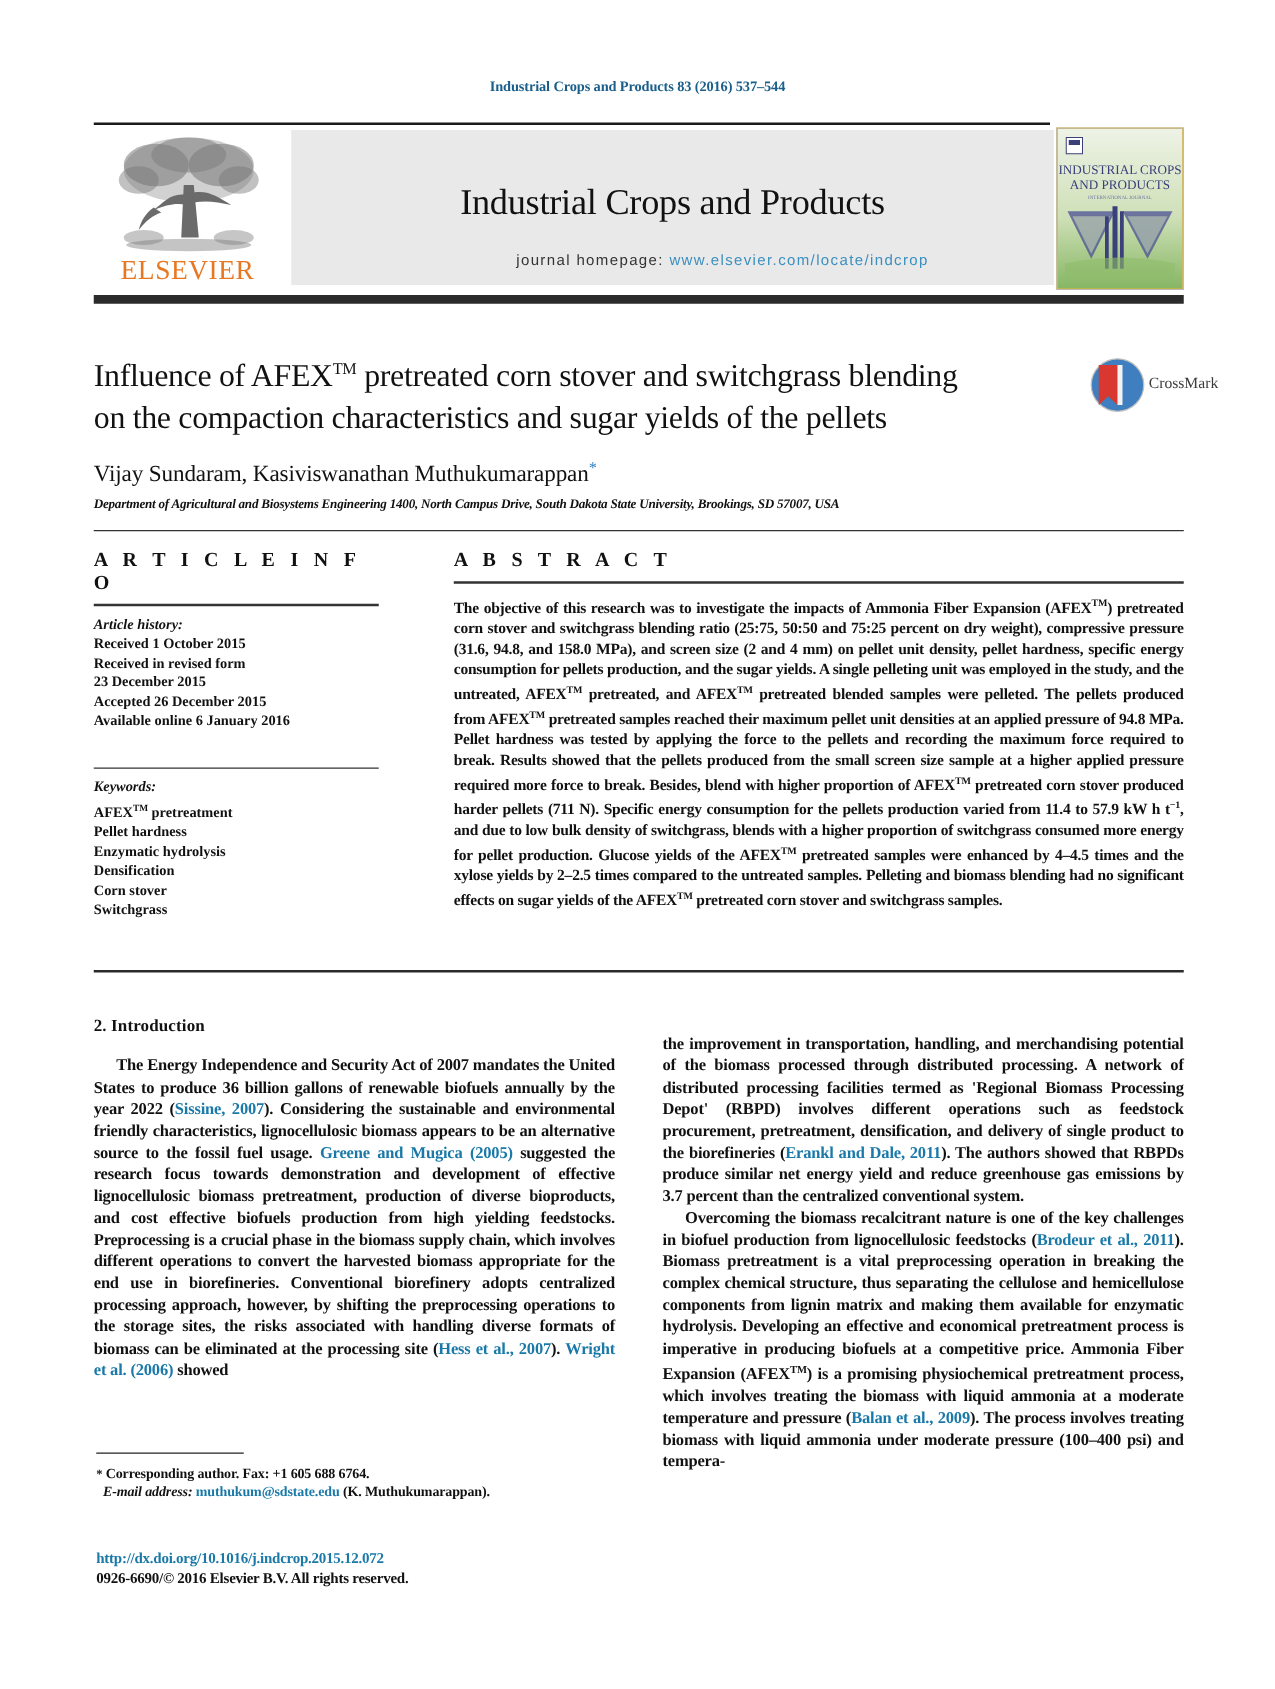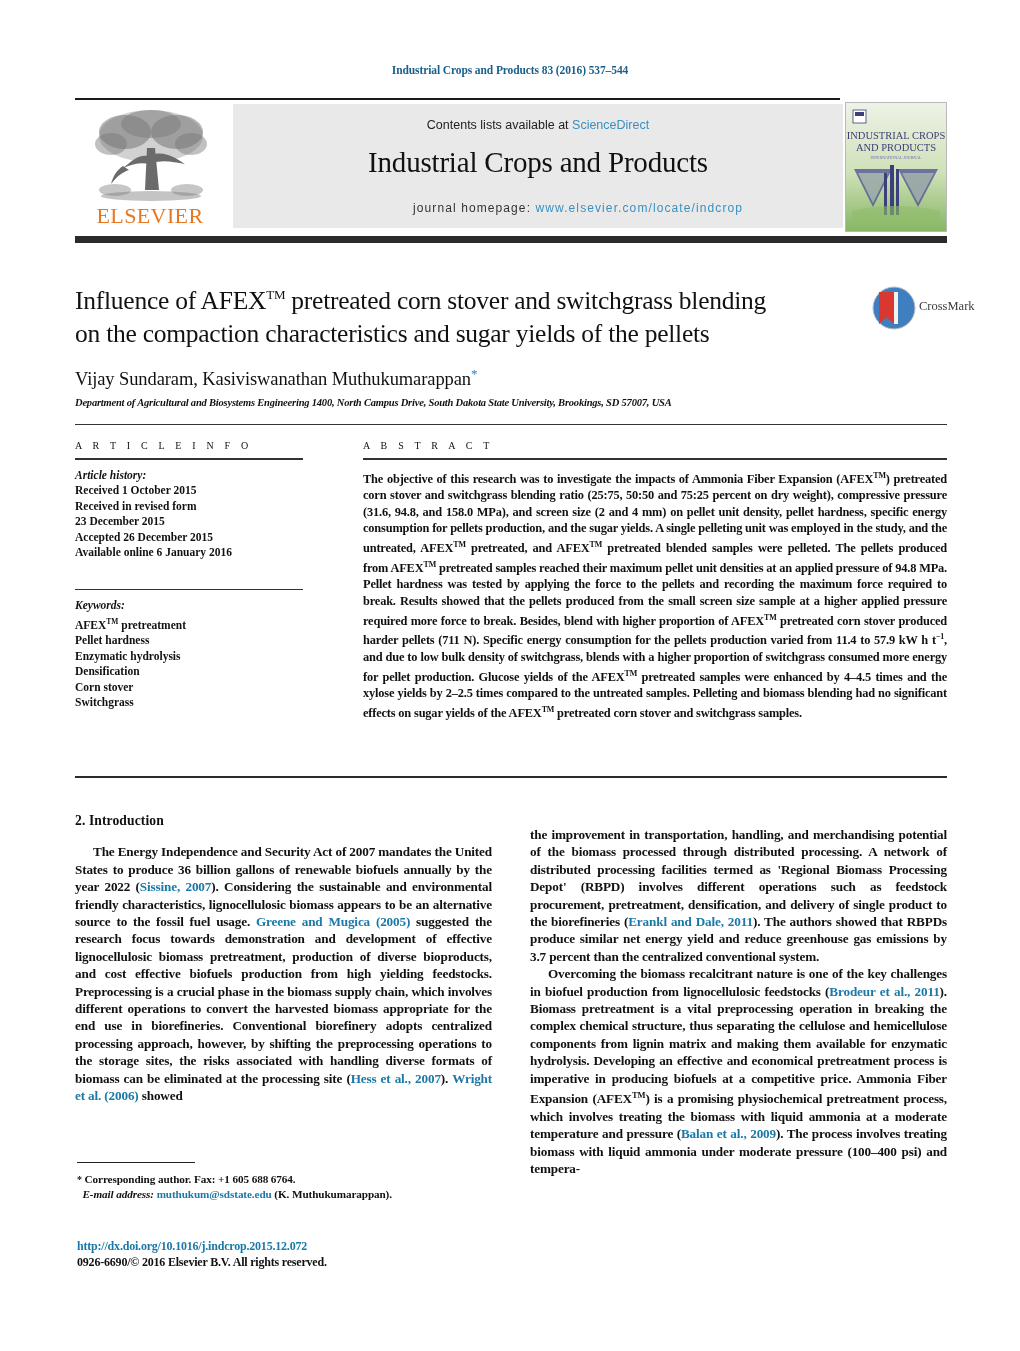--- a/index.html
+++ b/index.html
@@ -176,22 +176,22 @@
 
   
   .info-rule {
     position: absolute;
     left: 75px; top: 424px;
     width: 872px; height: 1px;
     background: #333;
   }
   .sechead {
     font-family: "Liberation Serif", serif;
-    font-weight: normal;
-    font-size: 10px;
+    font-weight: bold;
+    font-size: 16px;
     letter-spacing: 4.2px;
     color: #111;
   }
   .col-left-info { position: absolute; left: 75px; top: 440px; width: 228px; }
   .col-right-info { position: absolute; left: 363px; top: 440px; width: 584px; }
 
   .thin-rule { height: 1px; background: #333; margin: 7px 0 8px 0; }
   .thin-rule.wide { height: 1.5px; }
 
   .history {
@@ -326,23 +326,20 @@
             <path d="M30 62 C24 66 20 72 18 80 C24 72 30 68 36 66 Z" fill="#6b6b6b"></path>
             <ellipse cx="58" cy="92" rx="50" ry="5" fill="#8a8a8a" opacity="0.5"></ellipse>
             <ellipse cx="22" cy="86" rx="16" ry="6" fill="#808080" opacity="0.45"></ellipse>
             <ellipse cx="94" cy="86" rx="16" ry="6" fill="#808080" opacity="0.45"></ellipse>
           </g>
         </svg>
         <div class="elsevier-word">ELSEVIER</div>
       </div>
 
       <div class="mast-center">
-        <div class="contents-line">
-          <span>Contents lists available at </span><span class="sd">ScienceDirect</span>
-        </div>
         <div class="journal-title">Industrial Crops and Products</div>
         <div class="homepage-line">
           <span>journal homepage: </span><span class="url">www.elsevier.com/locate/indcrop</span>
         </div>
       </div>
 
       <div class="cover-thumb">
         <svg viewBox="0 0 100 128" width="100" height="128">
           <defs>
             <linearGradient id="cg" x1="0" y1="0" x2="0" y2="1">

